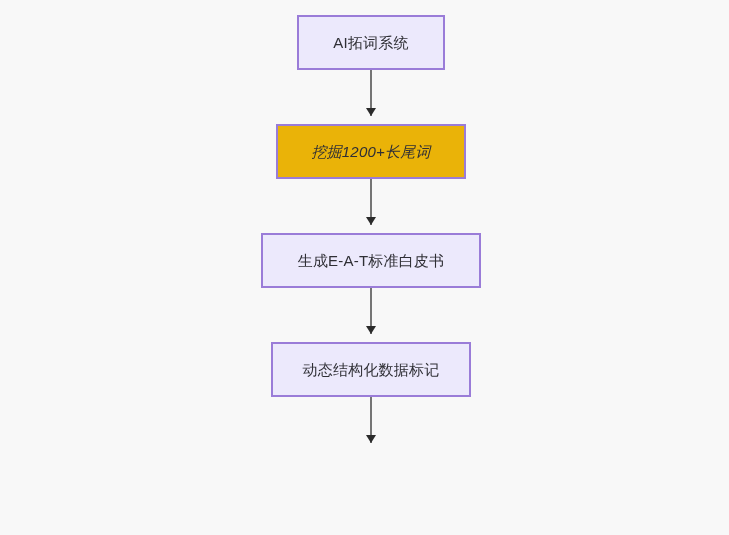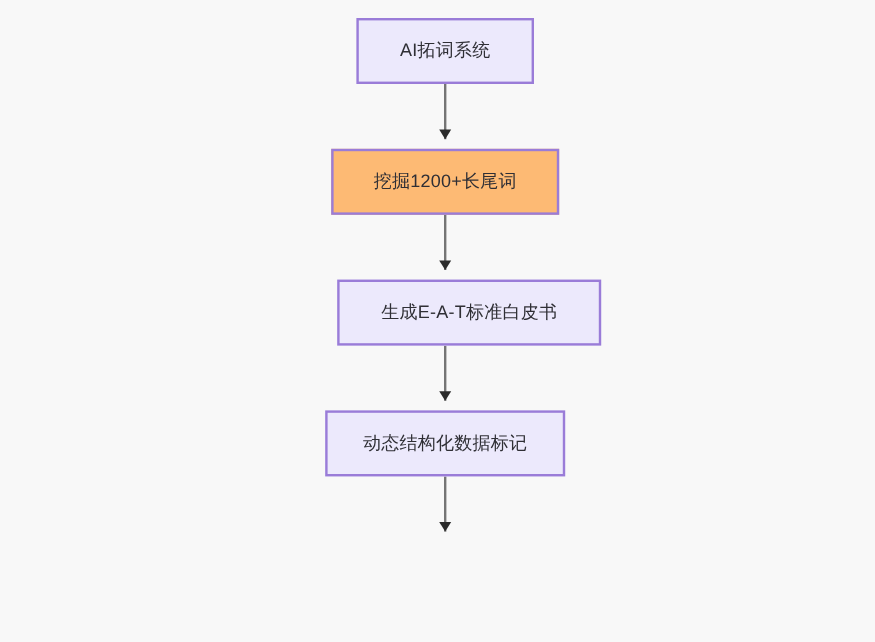--- a/index.html
+++ b/index.html
@@ -65,25 +65,25 @@
   <div class="connector" id="conn-2" style="left: 370px; top: 288px; height: 46px; background: rgb(117, 117, 117);"></div>
   <div class="arrowhead" id="arrow-2" style="left: 366px; top: 326px;"></div>
 
   <div class="connector" id="conn-3" style="left: 370px; top: 397px; height: 46px; background: rgb(117, 117, 117);"></div>
   <div class="arrowhead" id="arrow-3" style="left: 366px; top: 435px;"></div>
 
   <div class="node" id="node-0" style="left: 297px; top: 15px; width: 148px; height: 55px; background: rgb(236, 233, 252); border-color: rgb(154, 124, 216); color: rgb(47, 47, 53);">
     <span class="node-label">AI拓词系统</span>
   </div>
 
-  <div class="node" id="node-1" style="left: 276px; top: 124px; width: 190px; height: 55px; background: #fdba74; border-color: rgb(154, 124, 216); color: rgb(47, 47, 53);">
+  <div class="node" id="node-1" style="left: 276px; top: 124px; width: 190px; height: 55px; background: #eab308; border-color: rgb(154, 124, 216); color: rgb(47, 47, 53); font-style: italic;">
     <span class="node-label">挖掘1200+长尾词</span>
   </div>
 
-  <div class="node" id="node-2" style="left: 261px; top: 233px; width: 220px; height: 55px; background: rgb(236, 233, 252); border-color: rgb(154, 124, 216); color: rgb(47, 47, 53); margin-left: 20px;">
+  <div class="node" id="node-2" style="left: 261px; top: 233px; width: 220px; height: 55px; background: rgb(236, 233, 252); border-color: rgb(154, 124, 216); color: rgb(47, 47, 53);">
     <span class="node-label">生成E-A-T标准白皮书</span>
   </div>
 
   <div class="node" id="node-3" style="left: 271px; top: 342px; width: 200px; height: 55px; background: rgb(236, 233, 252); border-color: rgb(154, 124, 216); color: rgb(47, 47, 53); text-align: center;">
     <span class="node-label">动态结构化数据标记</span>
   </div>
 
 
 </div>
 

